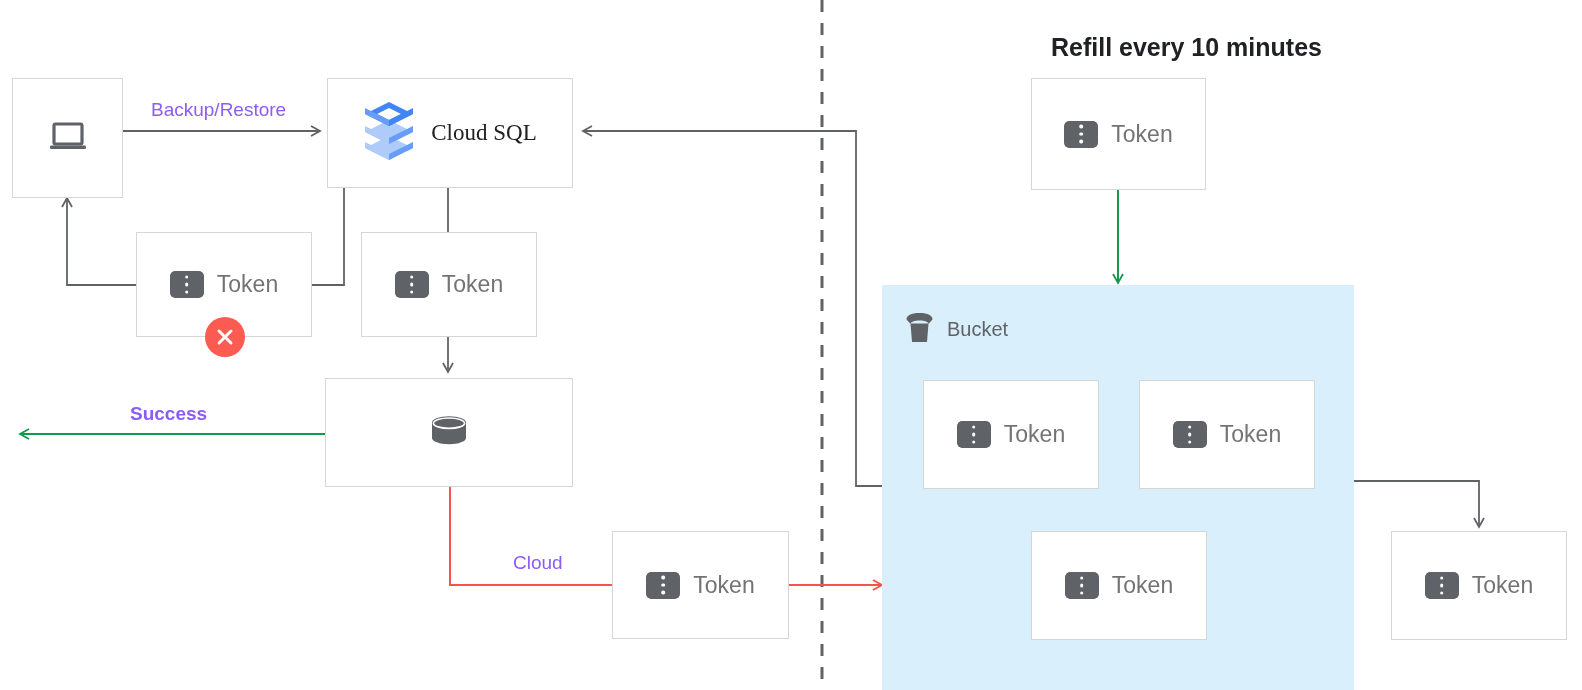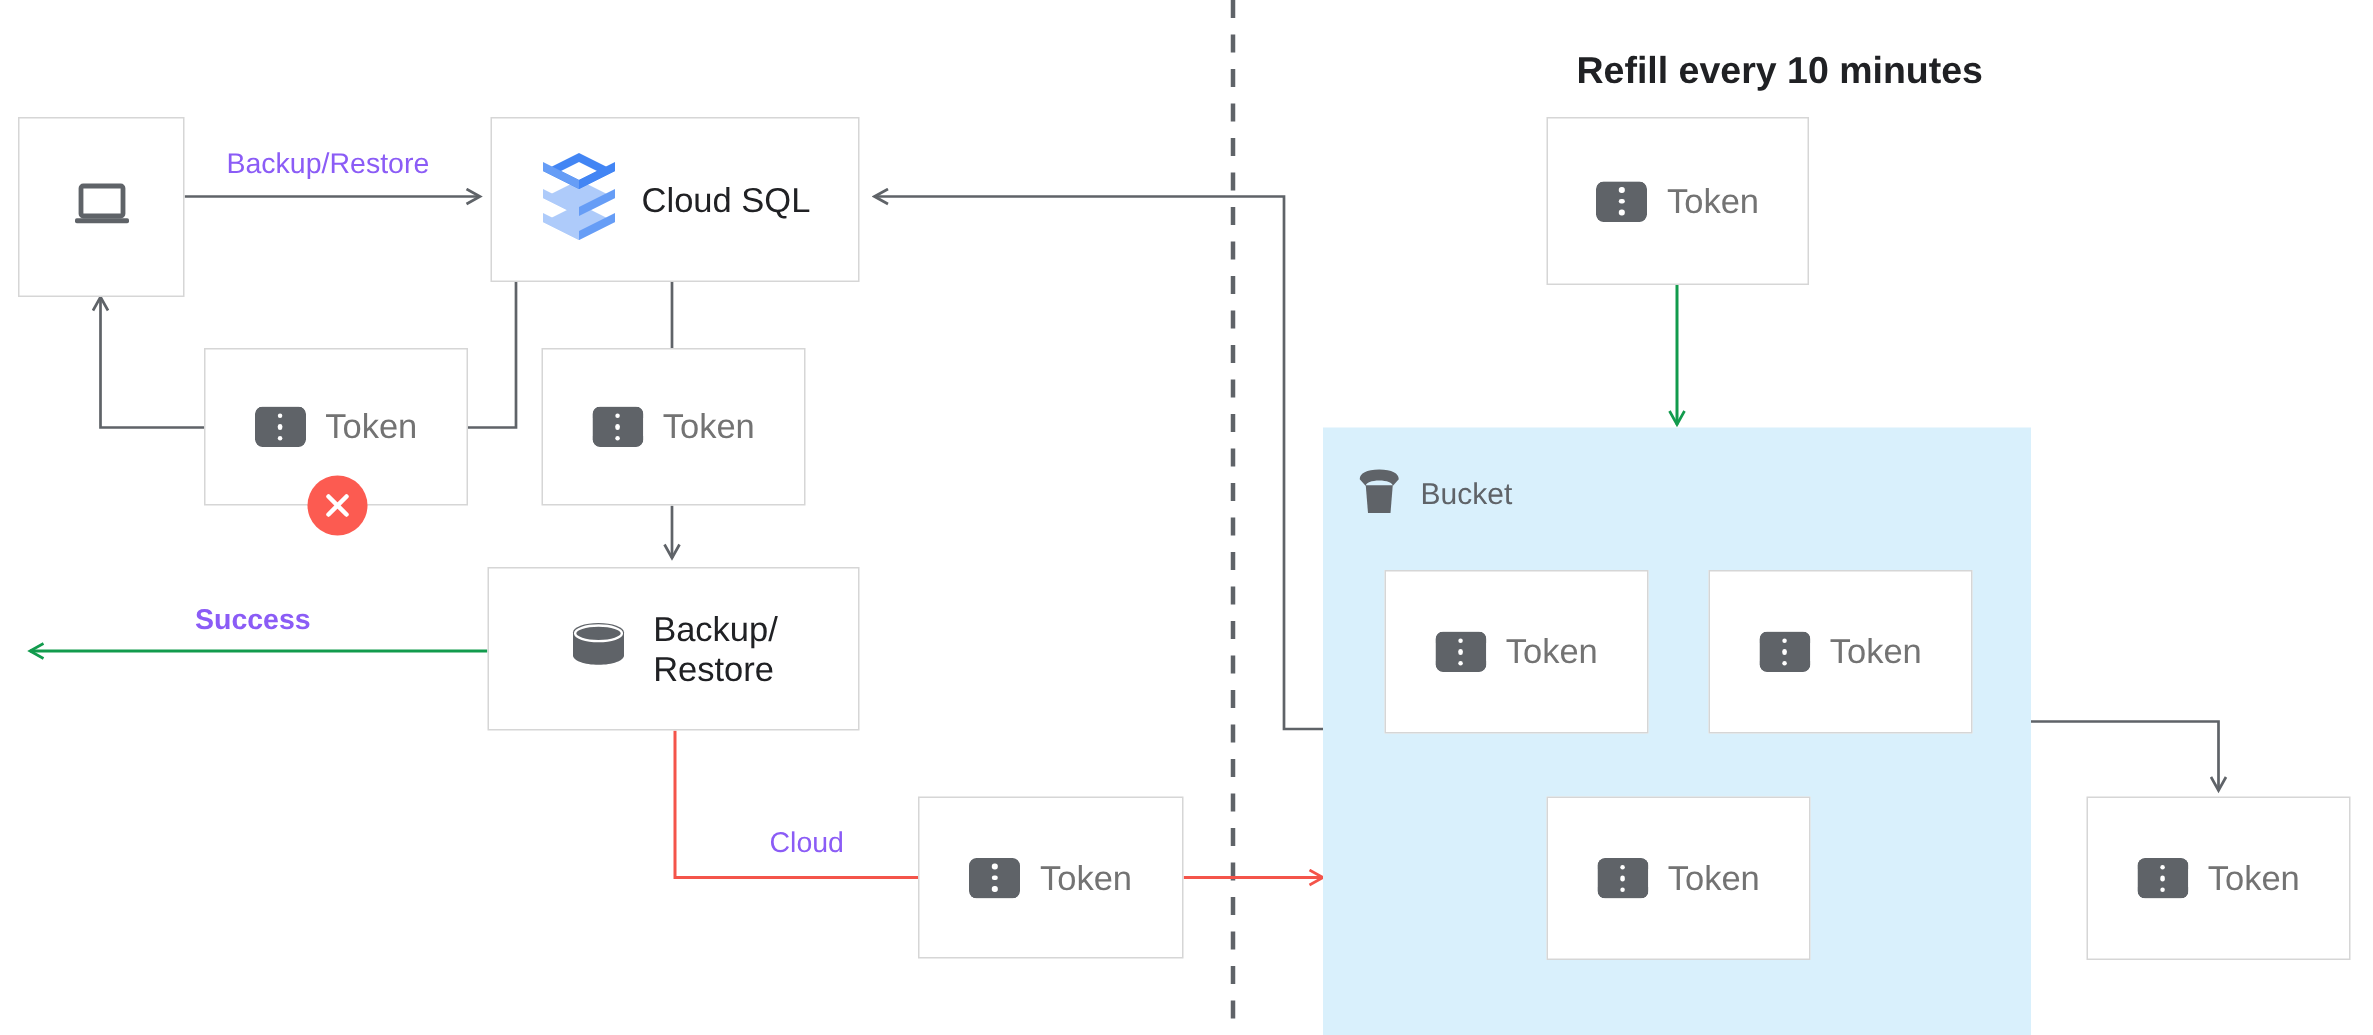--- a/index.html
+++ b/index.html
@@ -98,21 +98,21 @@
   <div class="node" style="left:12px;top:78px;width:111px;height:120px;">
     <span>
       <svg width="40" height="32" viewBox="0 0 40 32">
         <rect x="6" y="4" width="28" height="20" rx="1.5" fill="none" stroke="#5f6368" stroke-width="3.2"></rect>
         <rect x="2" y="25.5" width="36" height="3.4" rx="1.2" fill="#5f6368"></rect>
       </svg>
     </span>
   </div>
 
   <div class="node" style="left:327px;top:78px;width:246px;height:110px;">
-    <div class="tok-row" style="gap:16px;">
+    <div class="tok-row" style="gap:16px;font-family:Liberation Serif, serif;">
       <span>
         <svg width="52" height="62" viewBox="0 0 52 62">
 
           <polygon points="26,36 50,48 26,60 2,48" fill="#aecbfa"></polygon>
           <polygon points="2,48 26,60 26,54 2,42" fill="#aecbfa"></polygon>
           <polygon points="50,48 26,60 26,54 50,42" fill="#669df6"></polygon>
 
           <polygon points="26,20 50,32 26,44 2,32" fill="#aecbfa"></polygon>
           <polygon points="2,32 26,44 26,38 2,26" fill="#aecbfa"></polygon>
           <polygon points="50,32 26,44 26,38 50,26" fill="#669df6"></polygon>
@@ -162,22 +162,20 @@
 
   <div class="node" style="left:325px;top:378px;width:248px;height:109px;">
     <div class="tok-row" style="gap:16px;">
       <span>
         <svg width="40" height="34" viewBox="0 0 40 34">
           <ellipse cx="20" cy="8.5" rx="17" ry="6.2" fill="#5f6368"></ellipse>
           <path d="M3,8.5 L3,24 C3,27.4 10.6,30.2 20,30.2 C29.4,30.2 37,27.4 37,24 L37,8.5 Z" fill="#5f6368"></path>
           <ellipse cx="20" cy="9.2" rx="15.6" ry="5.2" fill="none" stroke="#ffffff" stroke-width="1.6"></ellipse>
         </svg>
       </span>
-      <span class="lbl">Backup/
-Restore</span>
     </div>
   </div>
 
   <div class="node" style="left:612px;top:531px;width:177px;height:108px;">
     <div class="tok-row">
       <span class="ticket">
         <span class="body"></span>
           <span class="dots">
             <i></i>
             <i></i>

